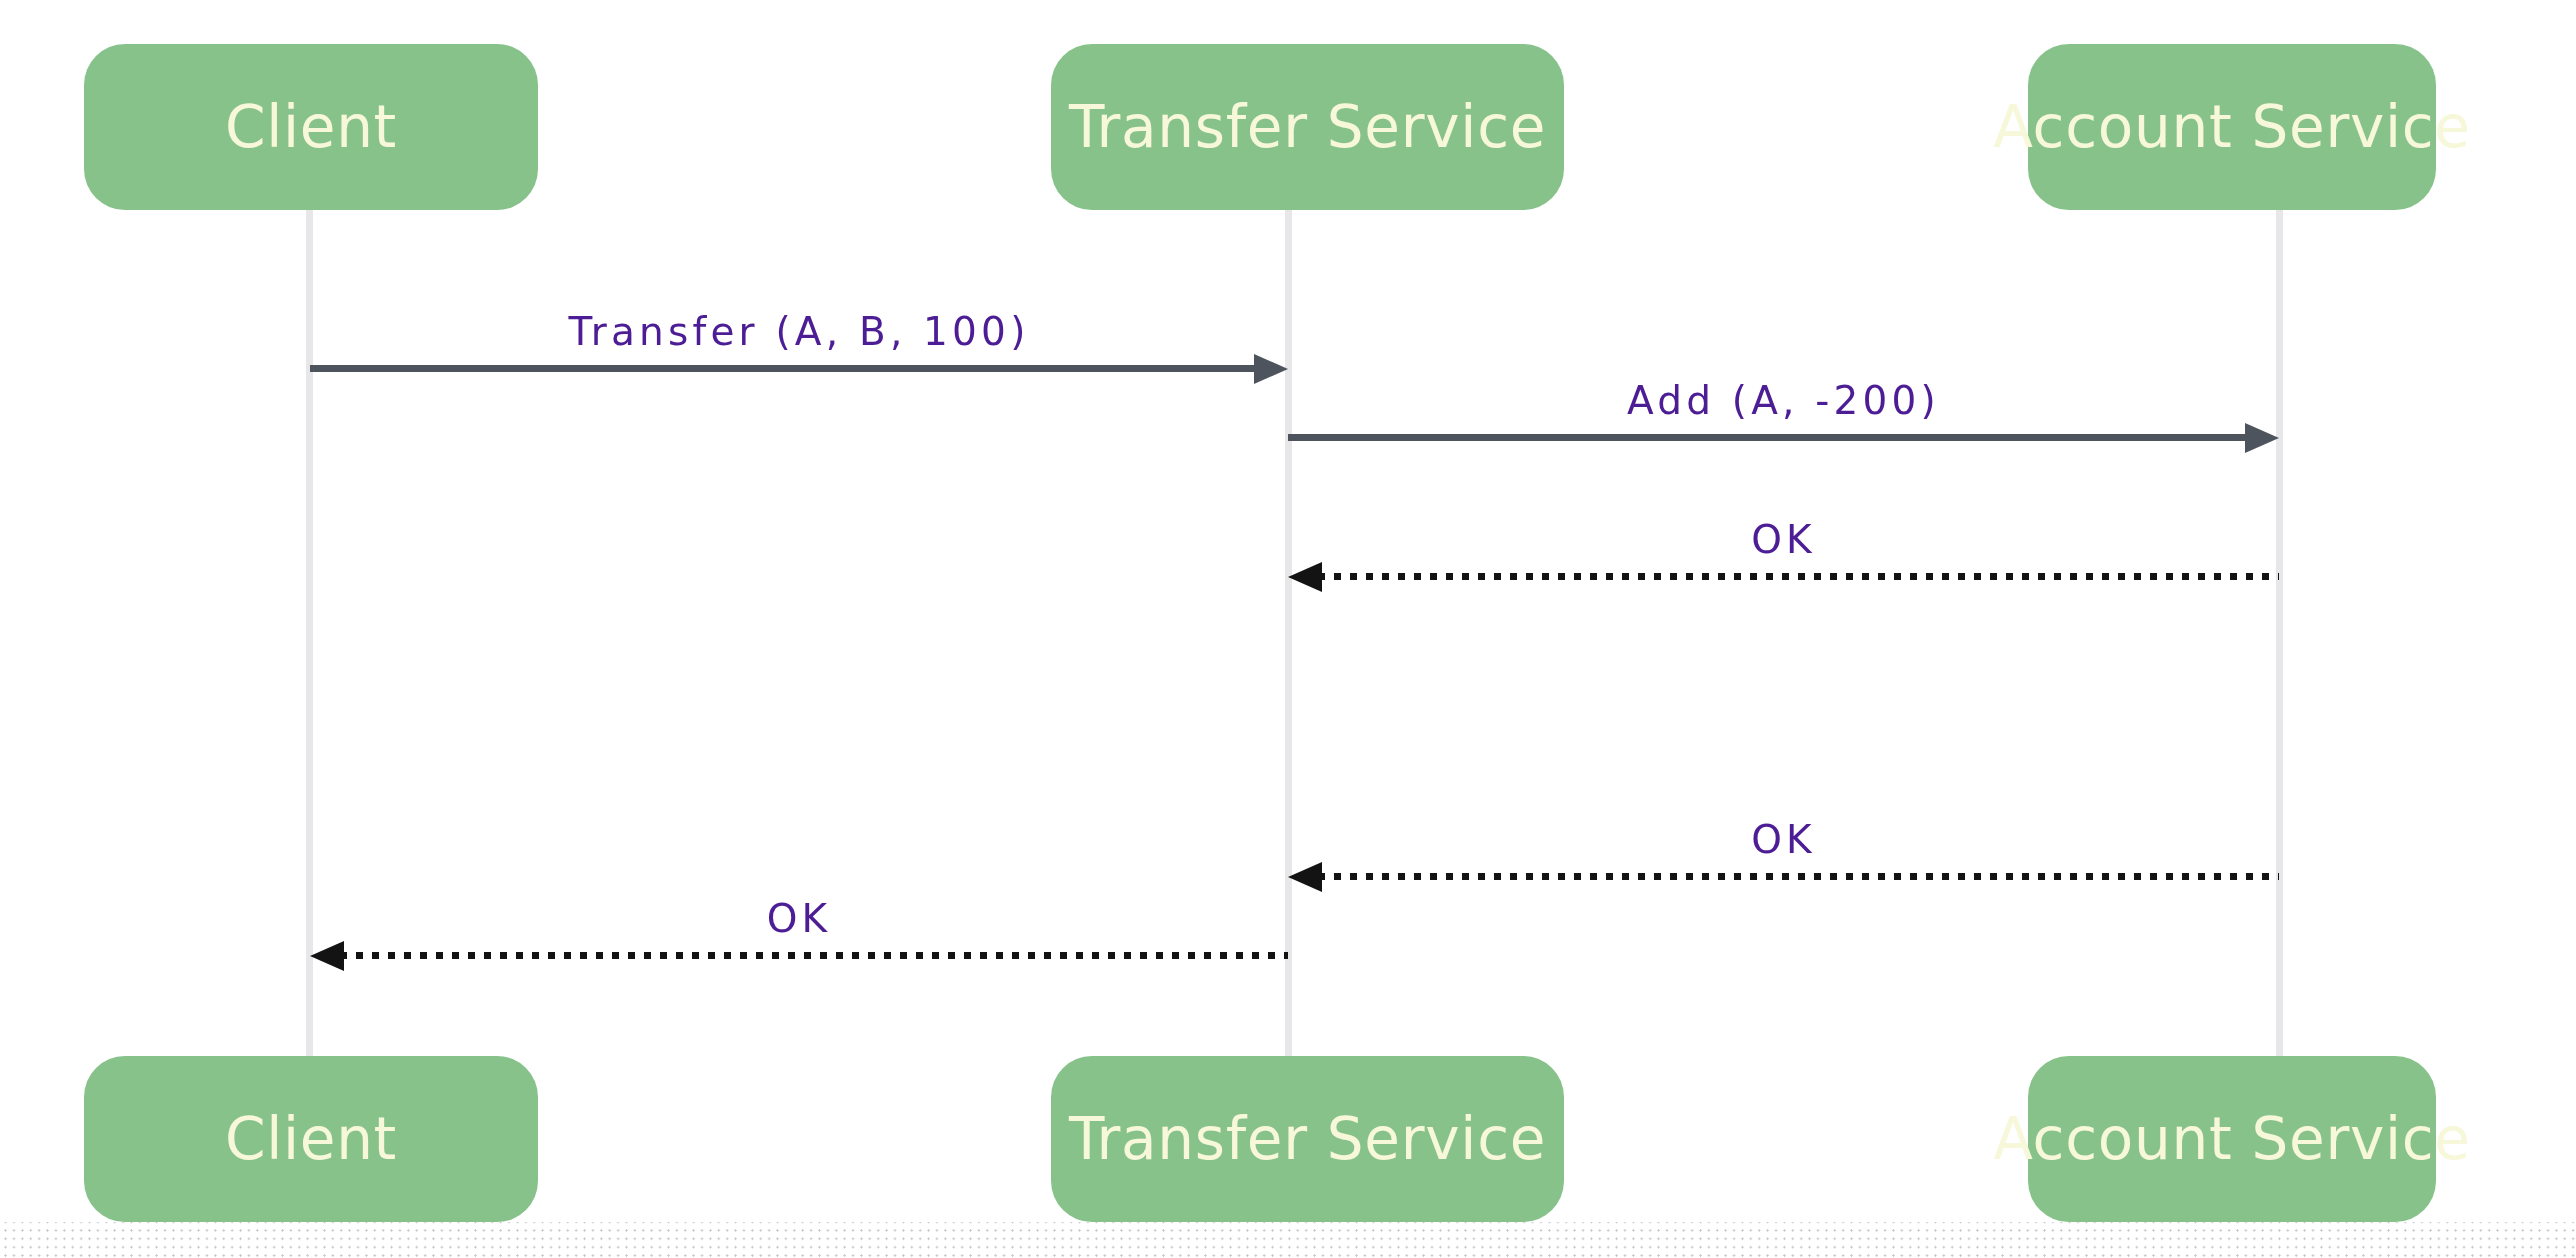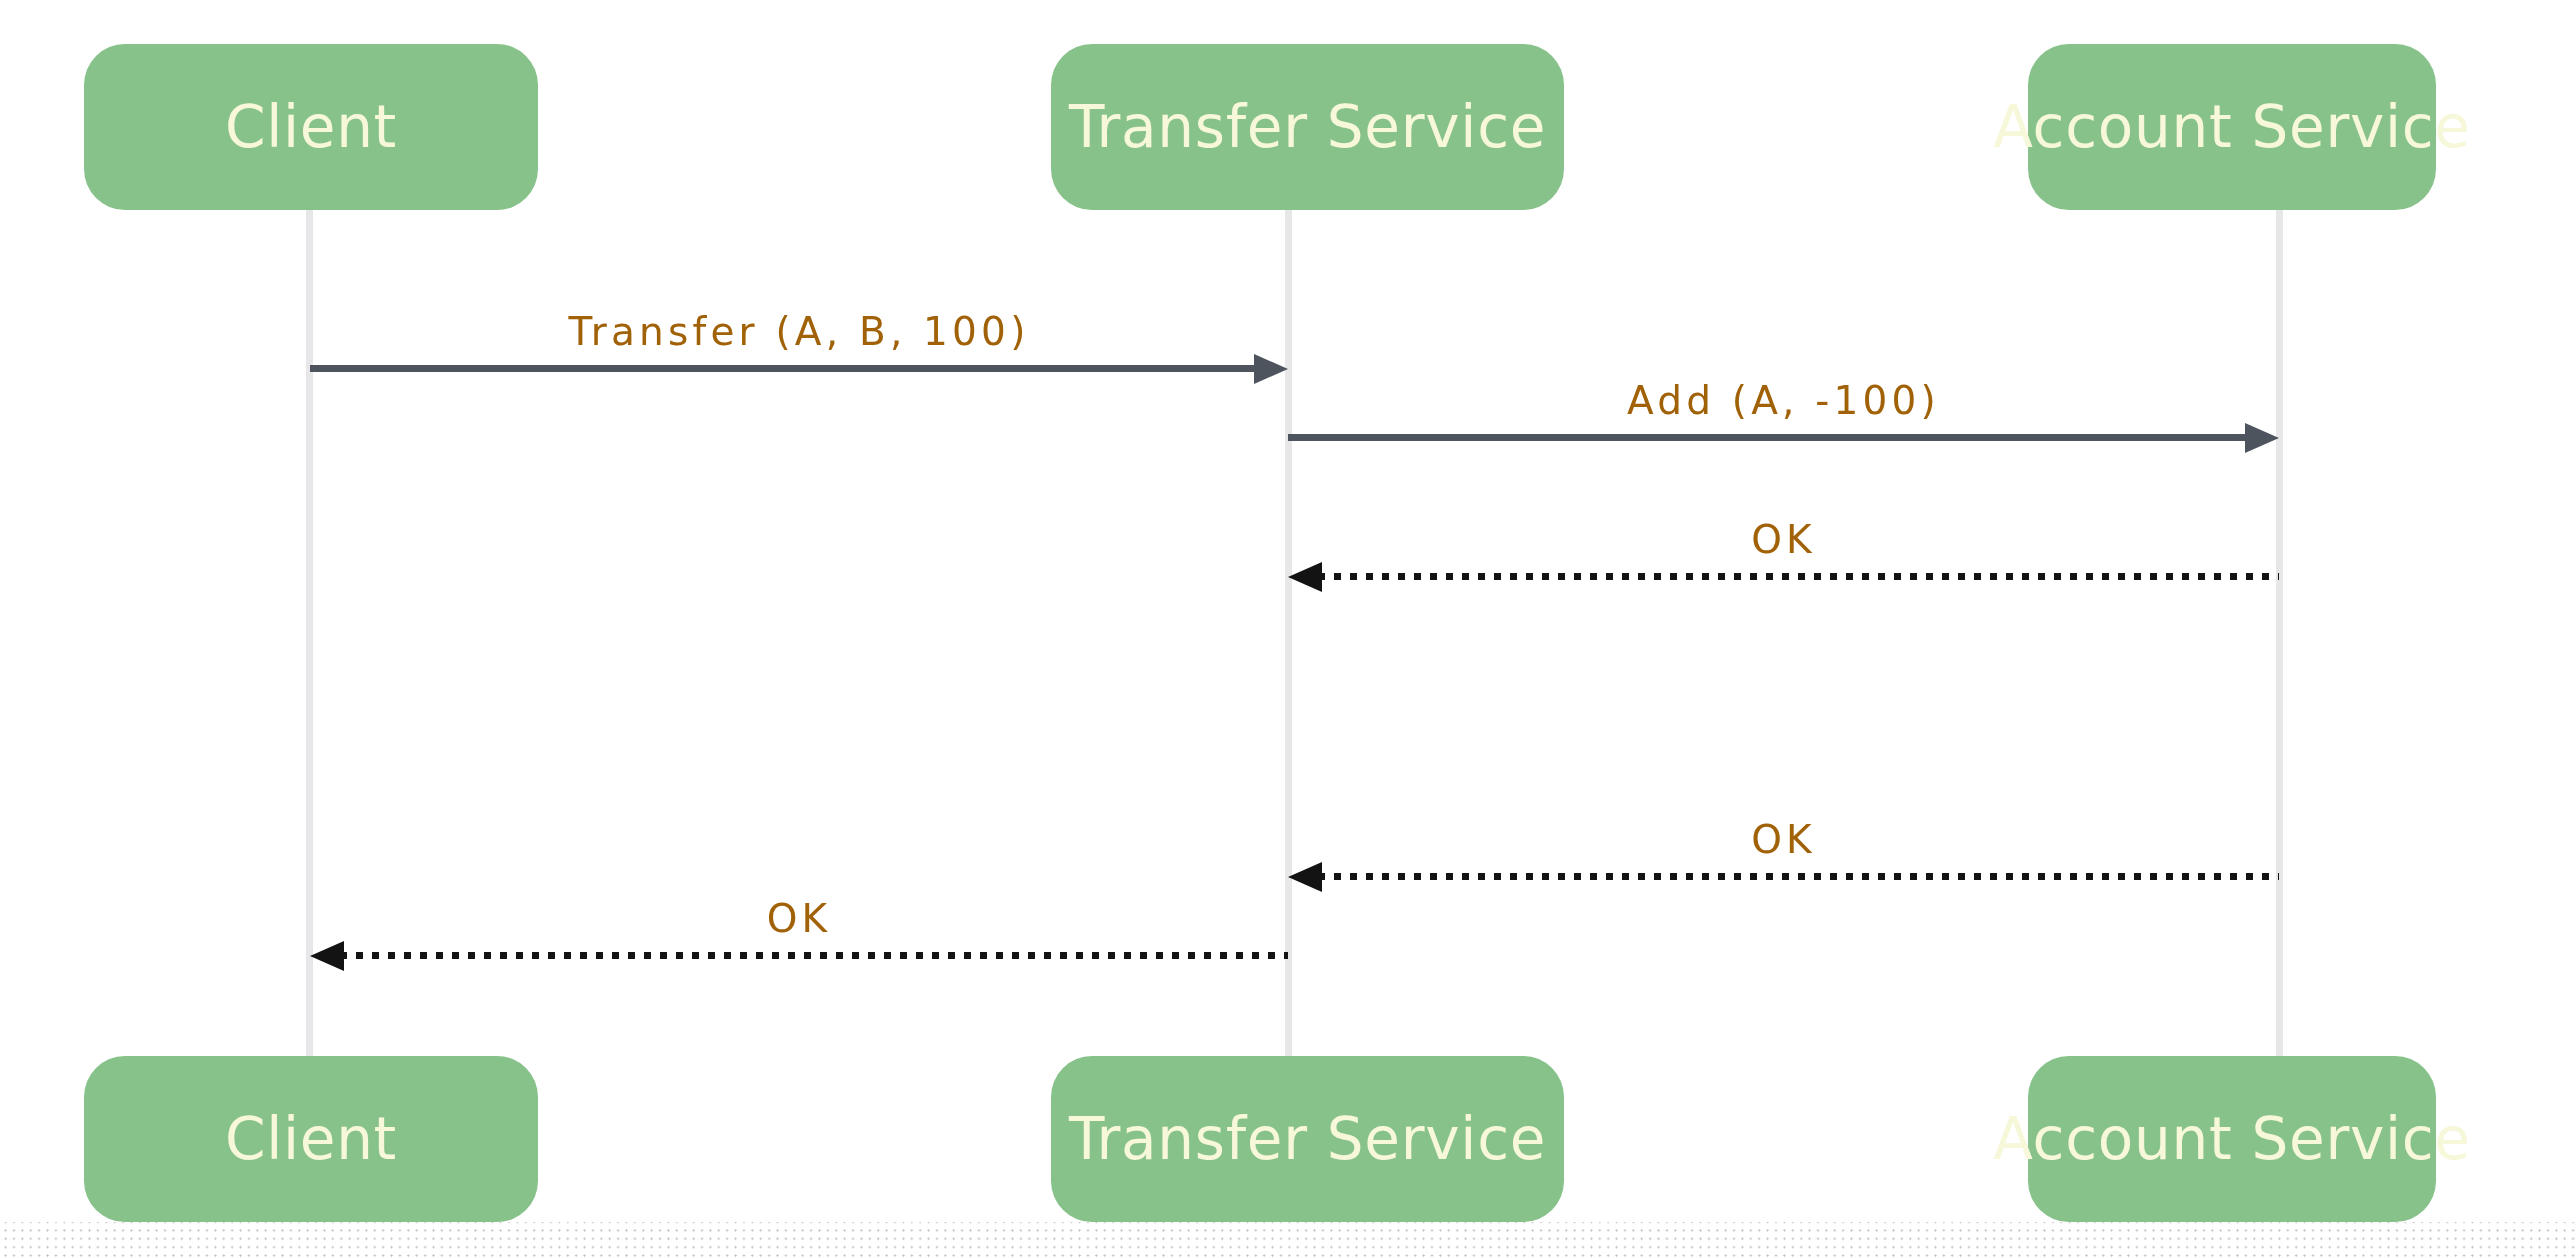--- a/index.html
+++ b/index.html
@@ -52,21 +52,21 @@
   .actor.client   { left: 84px;  width: 454px; }
   .actor.transfer { left: 1032px; width: 513px; margin-left: 19px; }
   .actor.account  { left: 2028px; width: 408px; text-align: right; }
   
   .msg { position: absolute; height: 70px; }
   .msg-label {
     position: absolute;
     left: 0; right: 0;
     bottom: 18.3px;
     text-align: center;
-    color: #a16207;
+    color: #4c1d95;
     font-size: 39px;
     letter-spacing: 4.2px;
     white-space: nowrap;
   }
   .line { position: absolute; bottom: 0; height: 7px; }
   .line.solid  { background: #4d545e; left: 0; right: 29.5px; }
   .line.dotted {
     left: 29.5px; right: 0;
     background-image: repeating-linear-gradient(90deg, #131313 0px, #131313 7px, rgba(0,0,0,0) 7px, rgba(0,0,0,0) 16px);
   }
@@ -106,21 +106,21 @@
     <span>Account Service</span>
   </div>
 
   <div class="msg" id="msg-0">
     <div class="msg-label">Transfer (A, B, 100)</div>
     <div class="line solid"></div>
     <div class="head right"></div>
   </div>
 
   <div class="msg" id="msg-1">
-    <div class="msg-label">Add (A, -100)</div>
+    <div class="msg-label">Add (A, -200)</div>
     <div class="line solid"></div>
     <div class="head right"></div>
   </div>
 
   <div class="msg" id="msg-2">
     <div class="msg-label">OK</div>
     <div class="line dotted"></div>
     <div class="head left"></div>
   </div>
 

